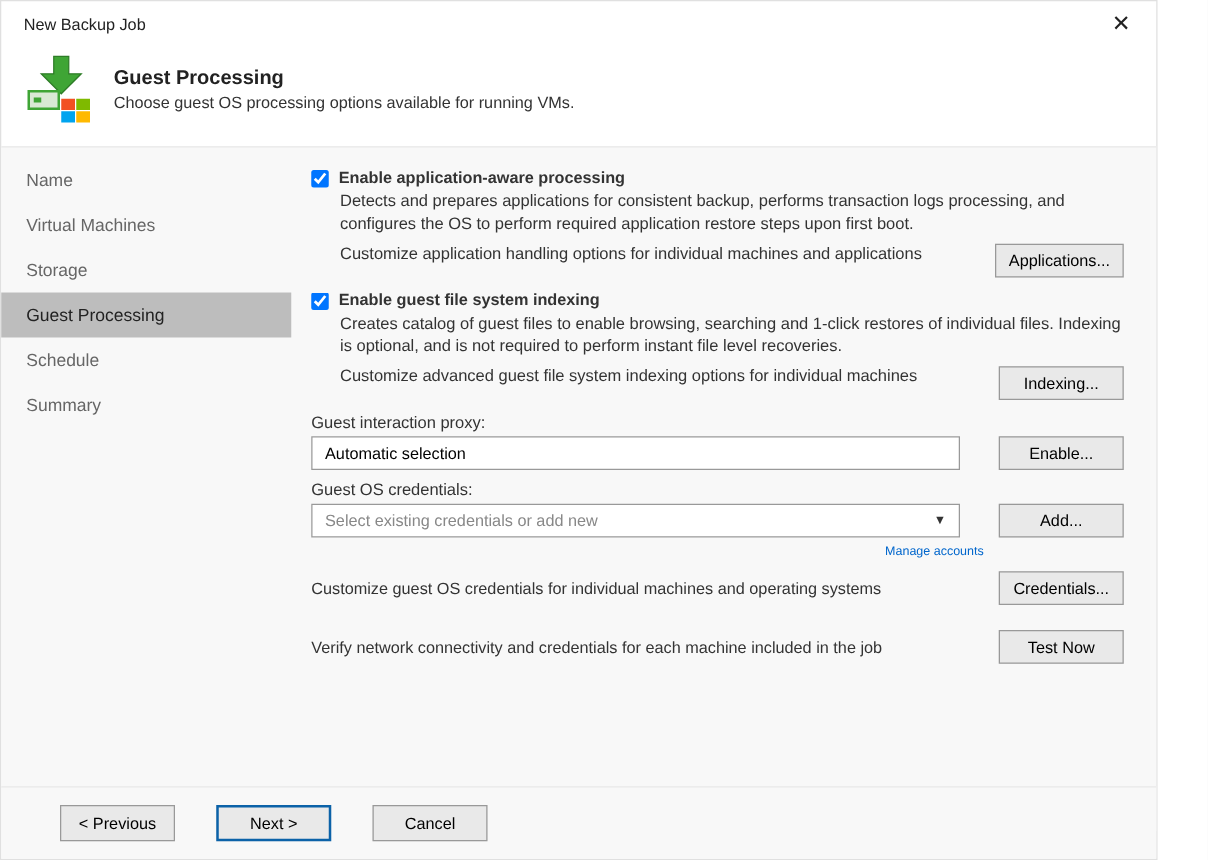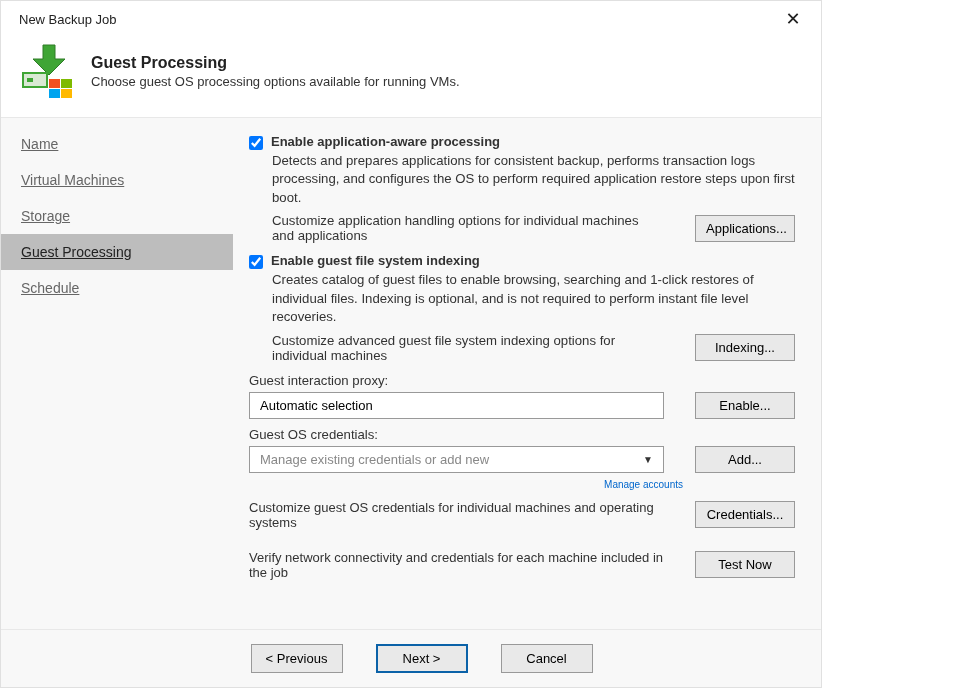--- a/index.html
+++ b/index.html
@@ -10,21 +10,21 @@
     body {
       font-family: "Segoe UI", Tahoma, Arial, sans-serif;
       font-size: 13px;
       color: #222;
       background: #fff;
       width: 966px;
       height: 688px;
       overflow: hidden;
     }
     .window {
-      width: 822px;
+      width: 926px;
       height: 688px;
       background: #fff;
       position: relative;
       border: 1px solid #e0e0e0;
     }
     .titlebar {
       display: flex;
       justify-content: space-between;
       align-items: center;
       padding: 6px 12px 4px 18px;
@@ -70,21 +70,20 @@
     .sidebar {
       width: 232px;
       flex-shrink: 0;
       padding-top: 8px;
     }
     .sidebar-item {
       padding: 10px 20px;
       font-size: 14px;
       color: #666;
       cursor: pointer;
-      text-decoration: underline;
     }
     .sidebar-item.active {
       background: #bdbdbd;
       color: #222;
     }
     .main {
       flex: 1;
       padding: 16px 26px 8px 16px;
       color: #333;
     }
@@ -107,21 +106,21 @@
     }
     .desc {
       margin-left: 23px;
       margin-top: 2px;
       font-size: 13.2px;
       line-height: 1.4;
       color: #333;
     }
     .customize-row {
       display: flex;
-      align-items: center;
+      align-items: flex-start;
       justify-content: space-between;
       margin-left: 23px;
       margin-top: 6px;
       gap: 19px;
     }
     .customize-row .txt {
       font-size: 13.2px;
     }
     .btn {
       background: #e9e9e9;
@@ -188,21 +187,21 @@
       gap: 10px;
     }
     .footer {
       position: absolute;
       bottom: 0;
       left: 0;
       right: 0;
       border-top: 1px solid #e8e8e8;
       padding: 14px 26px;
       display: flex;
-      justify-content: center;
+      justify-content: flex-start;
       gap: 12px;
       background: #f8f8f8;
     }
     .footer .btn {
       min-width: 92px;
     }
     .btn.primary {
       border: 2px solid #0b62a8;
     }
     .btn.disabled {
@@ -245,20 +244,21 @@
   </div>
 
   <div class="content">
 
     <div class="sidebar">
       <div class="sidebar-item">Name</div>
       <div class="sidebar-item">Virtual Machines</div>
       <div class="sidebar-item">Storage</div>
       <div class="sidebar-item active">Guest Processing</div>
       <div class="sidebar-item">Schedule</div>
+      <div class="sidebar-item">Summary</div>
     </div>
 
     <div class="main">
 
       <div class="section">
         <div class="check-row">
           <input type="checkbox" checked="" style="">
           <span class="check-label">Enable application-aware processing</span>
         </div>
         <div class="desc">Detects and prepares applications for consistent backup, performs transaction logs processing, and configures the OS to perform required application restore steps upon first boot.</div>
@@ -282,21 +282,21 @@
 
       <div class="field-label">Guest interaction proxy:</div>
       <div class="field-row">
         <input type="text" class="text-input" value="Automatic selection" style="">
         <button class="btn">Enable...</button>
       </div>
 
       <div class="field-label">Guest OS credentials:</div>
       <div class="field-row">
         <div class="select-input">
-          <span class="placeholder">Manage existing credentials or add new</span>
+          <span class="placeholder">Select existing credentials or add new</span>
           <span class="caret">▼</span>
         </div>
         <button class="btn">Add...</button>
       </div>
       <a class="link">Manage accounts</a>
 
       <div class="plain-row">
         <span>Customize guest OS credentials for individual machines and operating systems</span>
         <button class="btn">Credentials...</button>
       </div>

